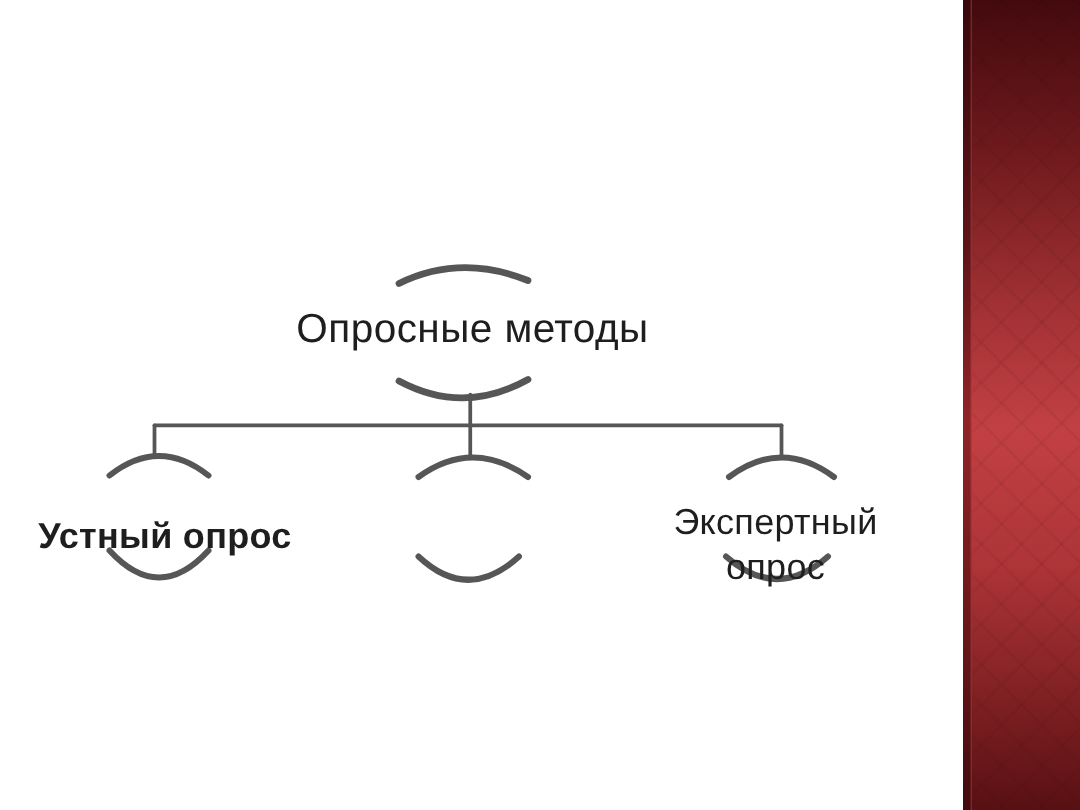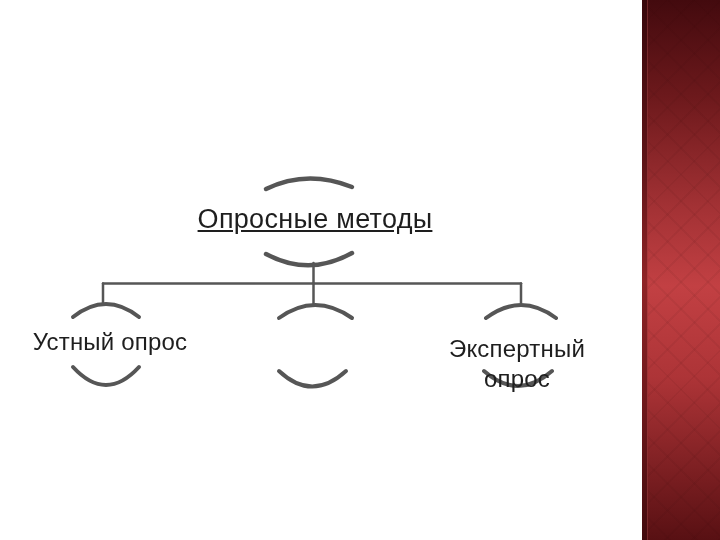--- a/index.html
+++ b/index.html
@@ -29,28 +29,27 @@
     -webkit-user-select: none;
     user-select: none;
   }
   .root-label {
     left: 165px;
     top: 203px;
     width: 300px;
     font-size: 27px;
     line-height: 32px;
     letter-spacing: 0.3px;
-    text-decoration: underline;
   }
   .child-label {
     font-size: 24px;
     line-height: 30px;
     letter-spacing: 0.2px;
   }
-  .child-label-1 { left: 10px;  top: 327px; width: 200px; }
+  .child-label-1 { left: 10px;  top: 343px; width: 200px; font-weight: bold; }
   .child-label-2 { left: 228px; top: 317px; width: 172px; }
   .child-label-3 { left: 431px; top: 334px; width: 172px; }
 
   .accent-band {
     position: absolute;
     left: 642px;
     top: 0;
     width: 78px;
     height: 540px;
     background:

